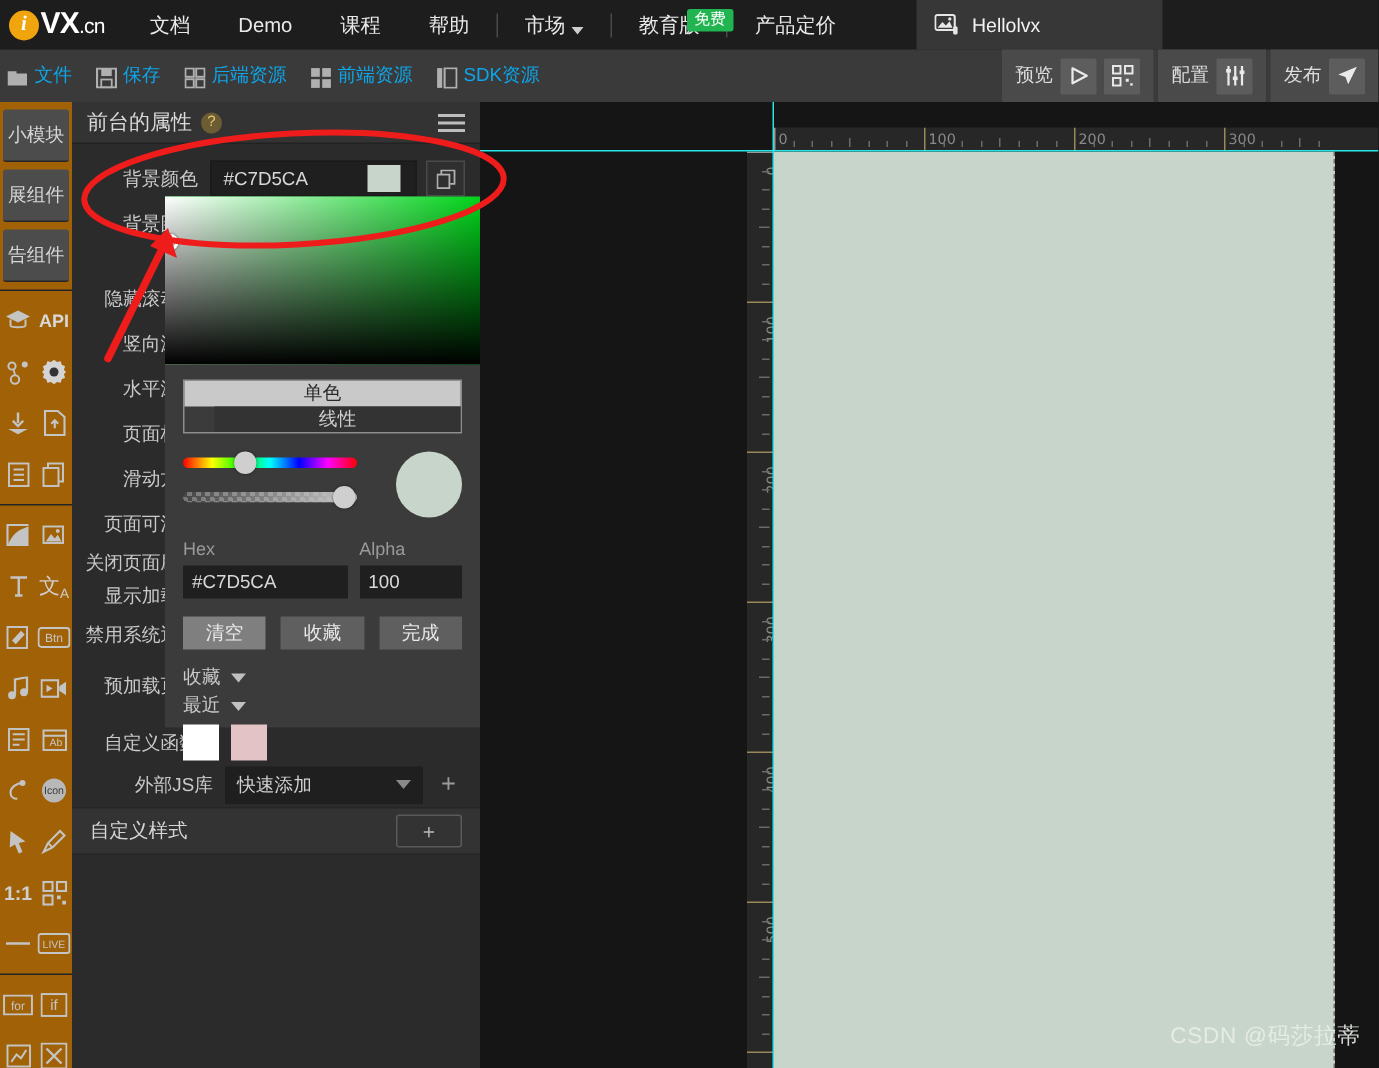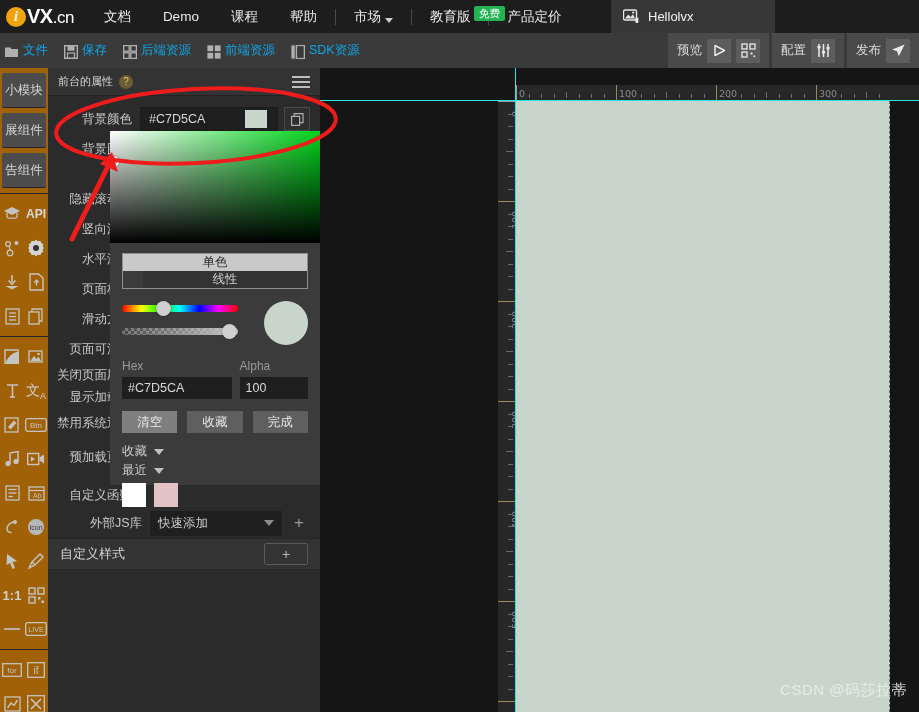--- a/index.html
+++ b/index.html
@@ -21,21 +21,21 @@
   .logo-dot {
     width: 20px; height: 20px; border-radius: 50%;
     background: #f0a50e; color: #ffffff; font-size: 14px; font-style: italic;
     font-weight: bold; display: flex; align-items: center; justify-content: center;
     font-family: "Liberation Serif", serif;
   }
   .logo-text {
     color: #ffffff; font-size: 20px; font-weight: bold; letter-spacing: -0.5px;
     margin-left: 1px;
   }
-  .logo-text .cn { font-size: 17px; font-weight: normal; }
+  .logo-text .cn { font-size: 14px; font-weight: normal; }
   .nav-items { display: flex; align-items: center; margin-left: 14px; }
   .nav-item {
     color: #e9e9e9; font-size: 13.5px; padding: 0 16px; cursor: pointer;
     white-space: nowrap; display: flex; align-items: center;
   }
   .nav-sep { width: 1px; height: 16px; background: #4a4a4a; margin: 0 2px; }
   .caret-sm {
     display: inline-block; width: 0; height: 0; margin-left: 4px;
     border-left: 4px solid transparent; border-right: 4px solid transparent;
     border-top: 5px solid #cfcfcf; position: relative; top: 4px;
@@ -98,21 +98,21 @@
 
   
   .props {
     position: absolute; left: 48px; top: 68px; width: 272px; height: 644px;
     background: #2b2b2b;
   }
   .props-head {
     height: 28px; background: #333333; display: flex; align-items: center;
     padding: 0 10px; border-bottom: 1px solid #222;
   }
-  .props-title { color: #d9d9d9; font-size: 11px; }
+  .props-title { color: #d9d9d9; font-size: 14px; }
   .help-dot {
     width: 14px; height: 14px; border-radius: 50%; background: #6b5c33;
     color: #e8c76b; font-size: 10px; display: flex; align-items: center;
     justify-content: center; margin-left: 6px; cursor: pointer;
   }
   .hamburger { margin-left: auto; cursor: pointer; }
   .hamburger i { display: block; width: 18px; height: 2px; background: #bdbdbd; margin: 3px 0; }
 
   .prop-row {
     display: flex; align-items: center; height: 26px; margin-top: 4px;
@@ -284,21 +284,21 @@
       <div class="nav-item">课程</div>
       <div class="nav-item">帮助</div>
       <div class="nav-sep"></div>
       <div class="nav-item">
         <span>市场</span>
         <span class="caret-sm"></span>
       </div>
       <div class="nav-sep"></div>
       <div class="nav-item nav-edu">
         <span>教育版</span>
-        <span class="badge-free" style="left:60px;">免费</span>
+        <span class="badge-free" style="left:48px;">免费</span>
       </div>
       <div class="nav-sep"></div>
       <div class="nav-item">产品定价</div>
     </div>
 
     <div class="doc-tab">
       <svg width="17" height="15" viewBox="0 0 17 15">
         <rect x="0.5" y="1" width="13" height="10" rx="1.5" fill="none" stroke="#e6e6e6" stroke-width="1.4"></rect>
         <path d="M2 9.5 L5.3 5.6 L7.6 8 L10 5.2 L12 9.5 Z" fill="#e6e6e6"></path>
         <circle cx="10.2" cy="3.6" r="1.1" fill="#e6e6e6"></circle>

